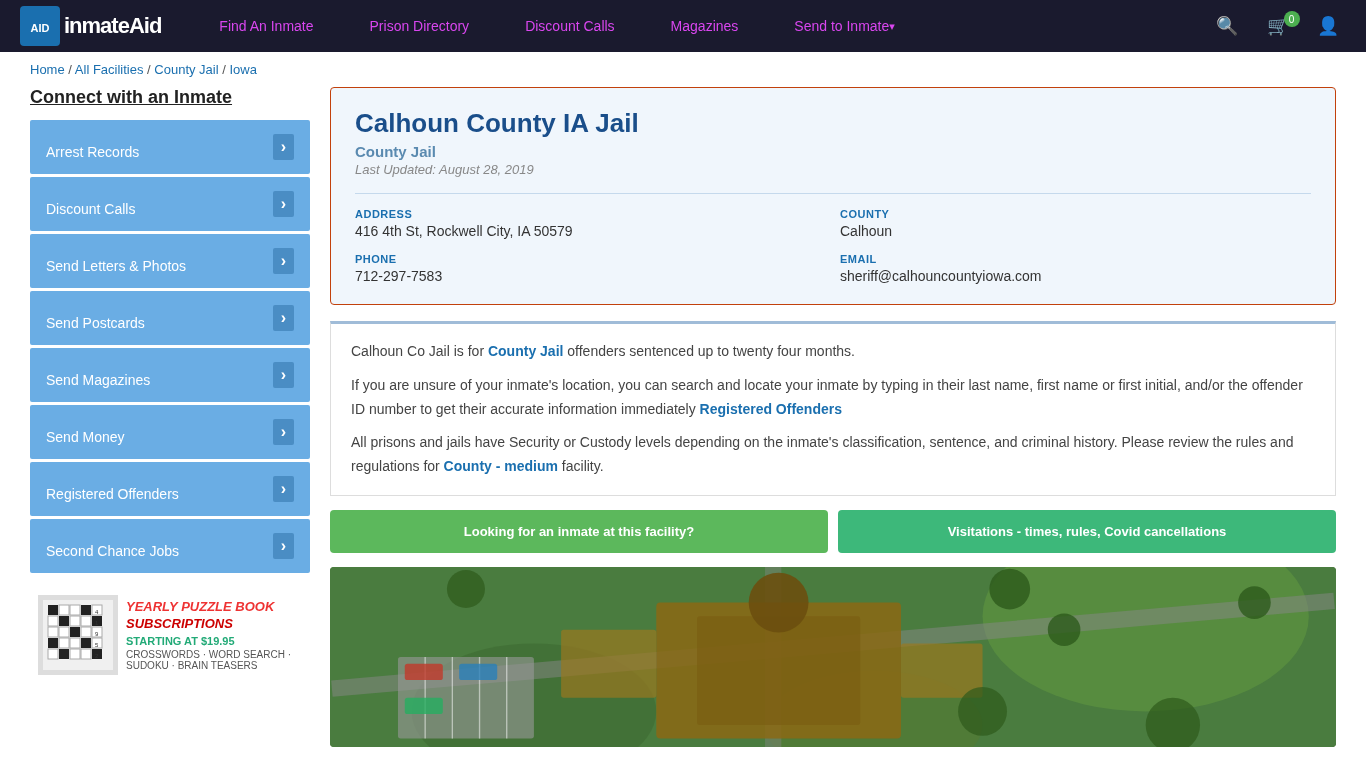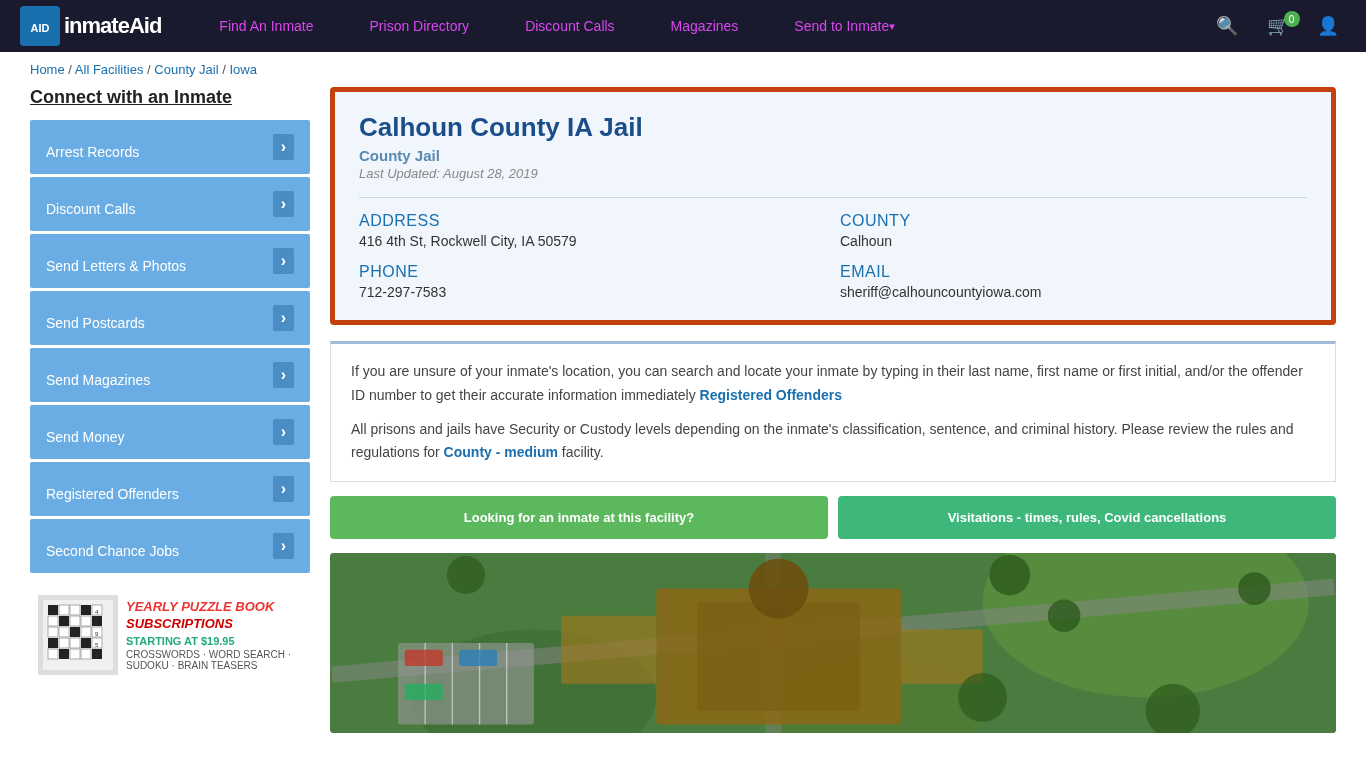--- a/index.html
+++ b/index.html
@@ -175,21 +175,21 @@
     .ad-subtitle { font-size: 11px; color: #2a7; font-weight: bold; margin-top: 2px; }
     .ad-sub2 { font-size: 10px; color: #555; margin-top: 2px; }
 
     
     .content-area {
       flex: 1;
       min-width: 0;
     }
     .facility-card {
       background: #f0f6fc;
-      border: 5px solid #c2410c;
+      border: 1px solid #c2410c;
       border-radius: 4px;
       padding: 20px 24px;
       margin-bottom: 16px;
     }
     .facility-name {
       font-size: 26px;
       font-weight: bold;
       color: #1a4e8a;
       margin-bottom: 4px;
     }
@@ -206,22 +206,22 @@
       margin-bottom: 16px;
     }
     .info-grid {
       display: grid;
       grid-template-columns: 1fr 1fr;
       gap: 14px;
       border-top: 1px solid #c5d9ec;
       padding-top: 14px;
     }
     .info-label {
-      font-size: 16px;
-      font-weight: normal;
+      font-size: 11px;
+      font-weight: bold;
       color: #1a6faf;
       text-transform: uppercase;
       letter-spacing: 0.5px;
       margin-bottom: 3px;
     }
     .info-value {
       font-size: 14px;
       color: #333;
     }
 
@@ -423,20 +423,23 @@
         </div>
         <div>
           <div class="info-label">EMAIL</div>
           <div class="info-value">sheriff@calhouncountyiowa.com</div>
         </div>
       </div>
     </div>
 
     <div class="description-area">
       <p>
+        <span>Calhoun Co Jail is for </span><a href="#" class="link-blue">County Jail</a><span> offenders sentenced up to twenty four months.</span>
+      </p>
+      <p>
         <span>If you are unsure of your inmate's location, you can search and locate your inmate by typing in their last name, first name or first initial, and/or the offender ID number to get their accurate information immediately </span><a href="#" class="link-blue">Registered Offenders</a>
       </p>
       <p>
         <span>All prisons and jails have Security or Custody levels depending on the inmate's classification, sentence, and criminal history. Please review the rules and regulations for </span><a href="#" class="link-blue">County - medium</a><span> facility.</span>
       </p>
     </div>
 
     <div class="cta-buttons">
       <button class="cta-btn cta-btn-green">Looking for an inmate at this facility?</button>
       <button class="cta-btn cta-btn-teal">Visitations - times, rules, Covid cancellations</button>

